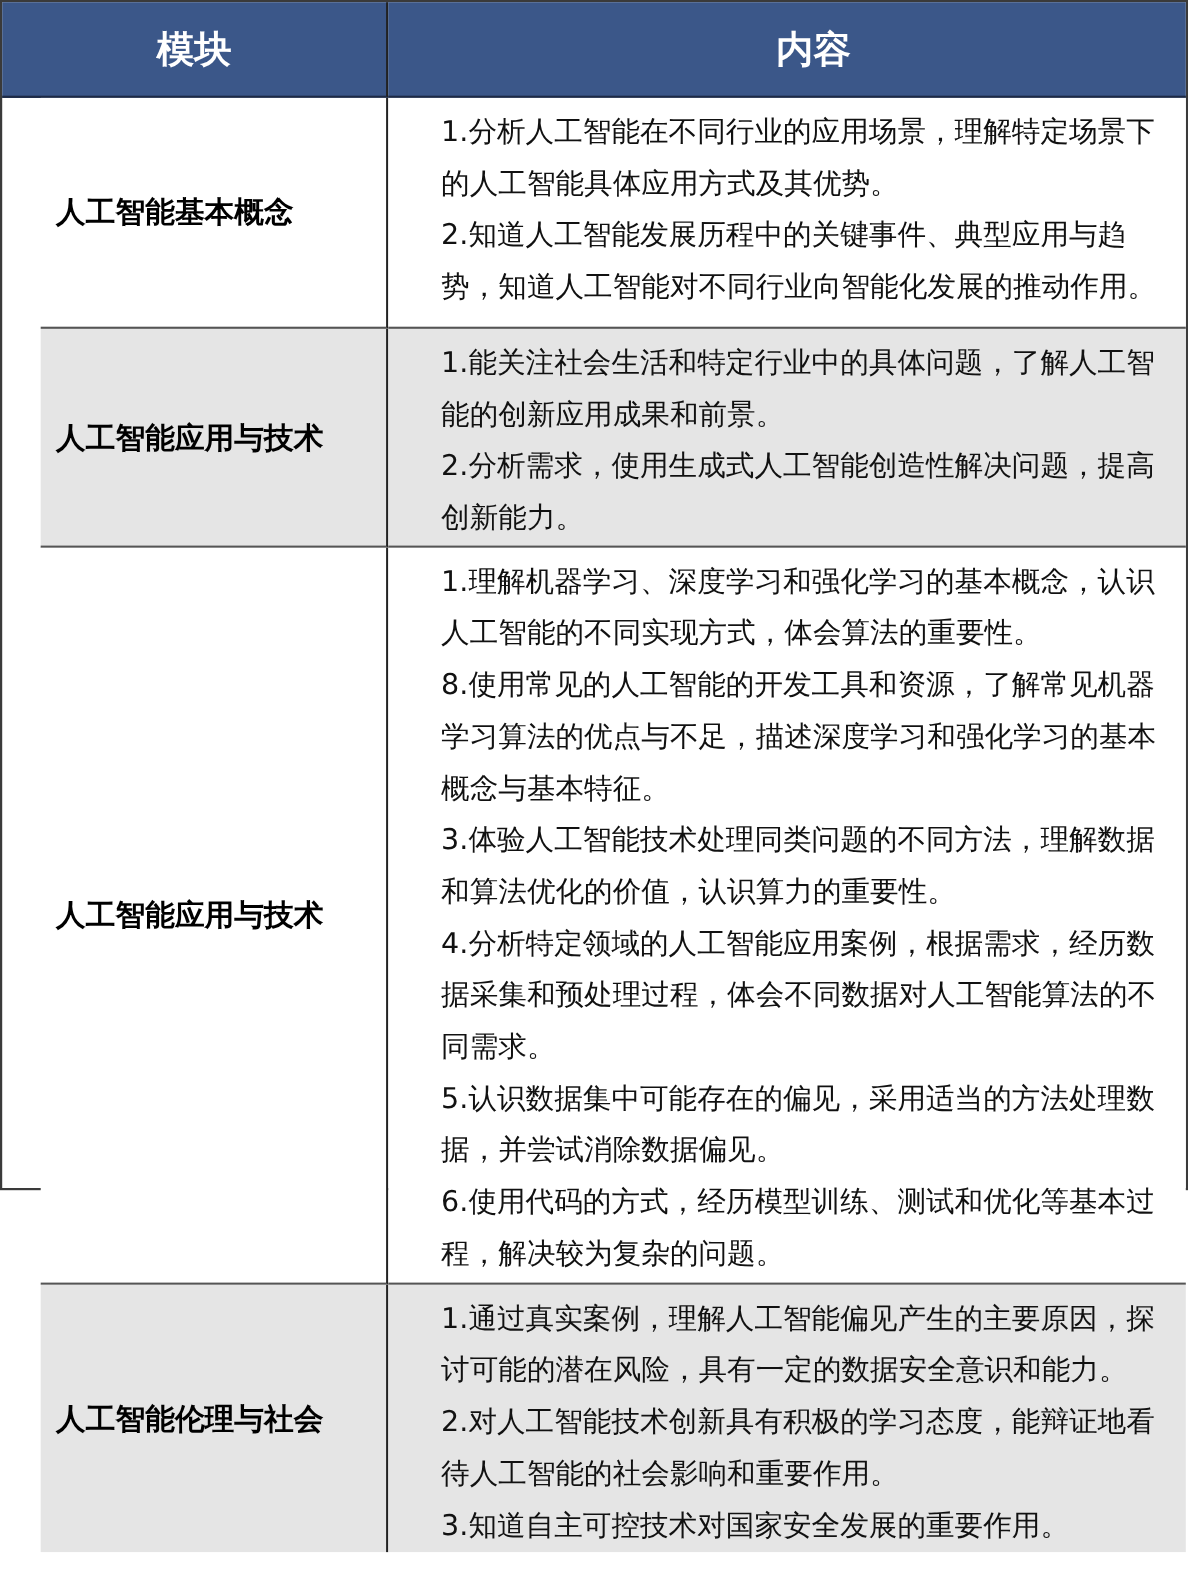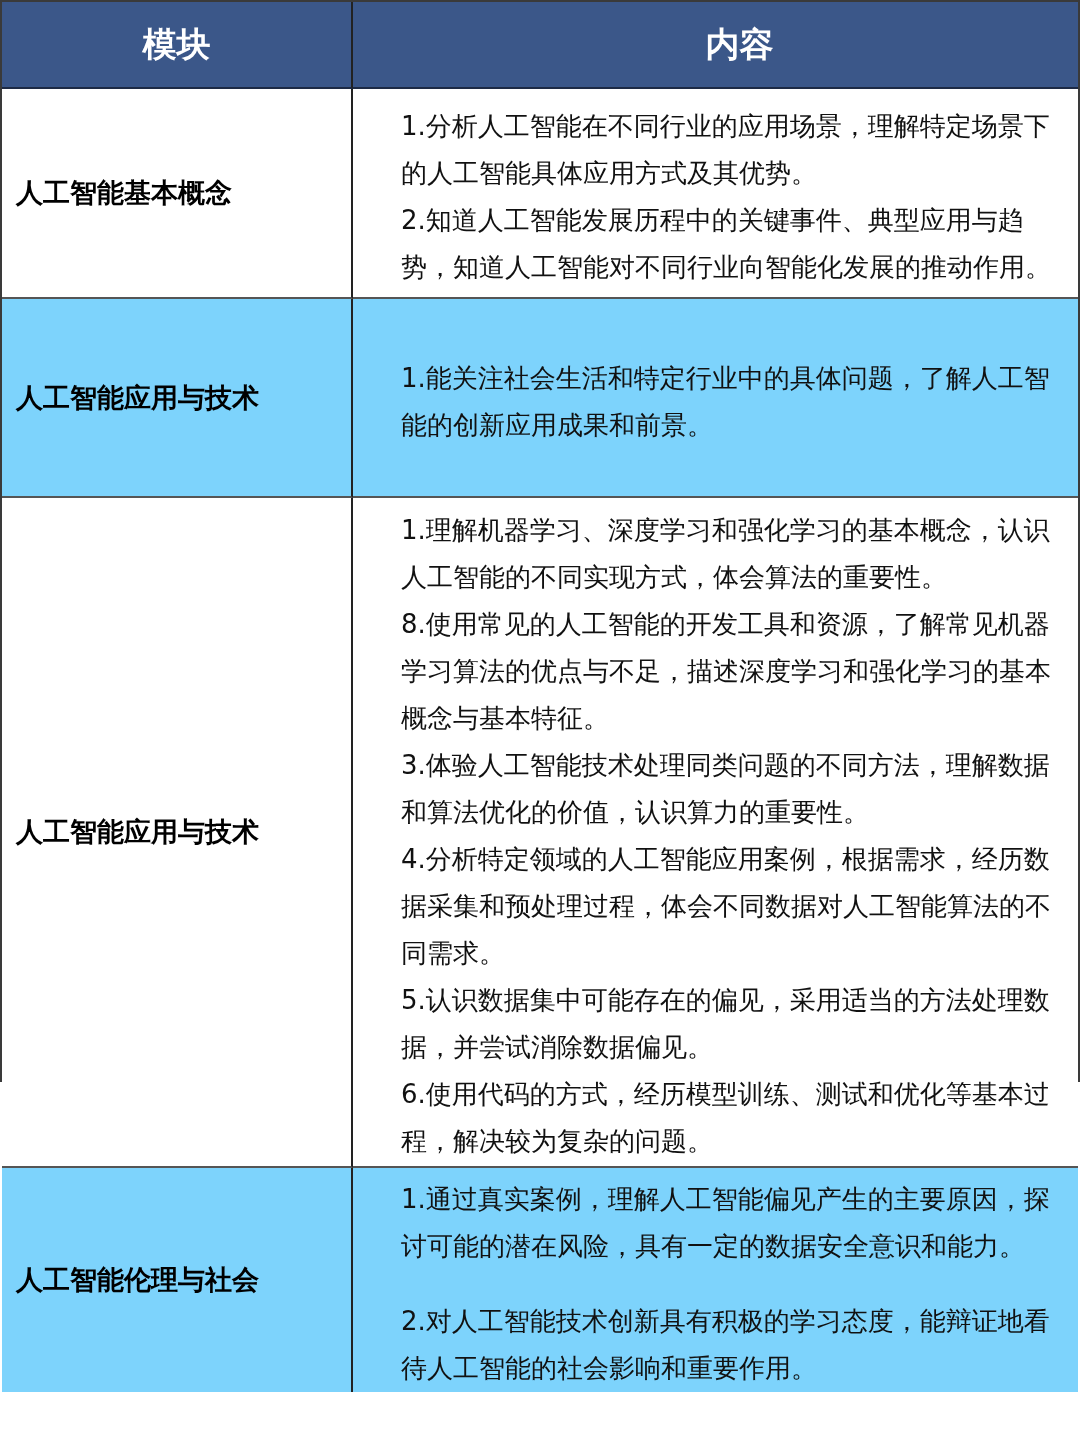--- a/index.html
+++ b/index.html
@@ -18,29 +18,29 @@
   .cell.last-row { border-bottom: none; }
   .hdr {
     background: #3b5789; color: #ffffff;
     font-weight: bold; font-size: 34px;
     display: flex; align-items: center; justify-content: center;
     border-bottom: 2px solid #1d2a45;
   }
   .mod {
     display: flex; align-items: center;
     padding-left: 14px;
-    font-weight: bold; font-size: 27px; color: #000;
+    font-weight: bold; font-size: 27px; color: #000; margin-left: 35px;
   }
   .content {
     padding: 8px 10px 0 14px;
     font-size: 26px; line-height: 47px; color: #111;
-    display: flex; flex-direction: column; justify-content: center;
+    display: flex; flex-direction: column; 
   }
   .content p { margin: 0; }
-  .gray { background: #7dd3fc; gap: 28px; }
+  .gray { background: #e5e5e5; }
   .white { background: #ffffff; }
 </style>
 </head>
 <body>
 
 <div class="tbl">
 
   <div class="cell hdr">模块</div>
   <div class="cell hdr last-col">内容</div>
 
@@ -50,34 +50,36 @@
   <div class="cell content white last-col">
     <p>1.分析人工智能在不同行业的应用场景，理解特定场景下的人工智能具体应用方式及其优势。</p>
     <p>2.知道人工智能发展历程中的关键事件、典型应用与趋势，知道人工智能对不同行业向智能化发展的推动作用。</p>
   </div>
 
   <div class="cell mod gray">
     <span>人工智能应用与技术</span>
   </div>
   <div class="cell content gray last-col">
     <p>1.能关注社会生活和特定行业中的具体问题，了解人工智能的创新应用成果和前景。</p>
+    <p>2.分析需求，使用生成式人工智能创造性解决问题，提高创新能力。</p>
   </div>
 
   <div class="cell mod white">
     <span>人工智能应用与技术</span>
   </div>
   <div class="cell content white last-col">
     <p>1.理解机器学习、深度学习和强化学习的基本概念，认识人工智能的不同实现方式，体会算法的重要性。</p>
     <p>8.使用常见的人工智能的开发工具和资源，了解常见机器学习算法的优点与不足，描述深度学习和强化学习的基本概念与基本特征。</p>
     <p>3.体验人工智能技术处理同类问题的不同方法，理解数据和算法优化的价值，认识算力的重要性。</p>
     <p>4.分析特定领域的人工智能应用案例，根据需求，经历数据采集和预处理过程，体会不同数据对人工智能算法的不同需求。</p>
     <p>5.认识数据集中可能存在的偏见，采用适当的方法处理数据，并尝试消除数据偏见。</p>
     <p>6.使用代码的方式，经历模型训练、测试和优化等基本过程，解决较为复杂的问题。</p>
   </div>
 
   <div class="cell mod gray last-row">
     <span>人工智能伦理与社会</span>
   </div>
   <div class="cell content gray last-col last-row">
     <p>1.通过真实案例，理解人工智能偏见产生的主要原因，探讨可能的潜在风险，具有一定的数据安全意识和能力。</p>
     <p>2.对人工智能技术创新具有积极的学习态度，能辩证地看待人工智能的社会影响和重要作用。</p>
+    <p>3.知道自主可控技术对国家安全发展的重要作用。</p>
   </div>
 </div>
 
 </body></html>

